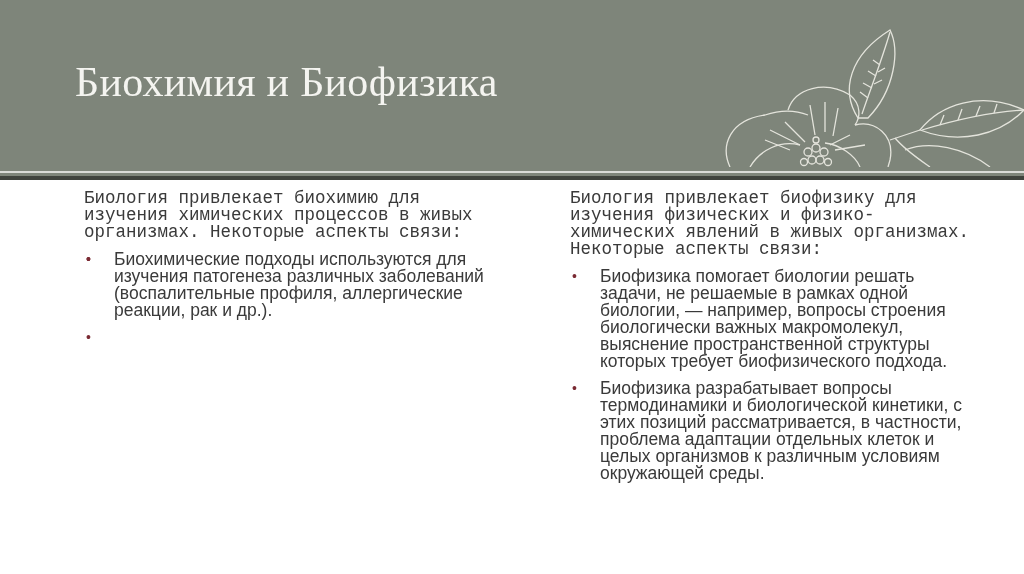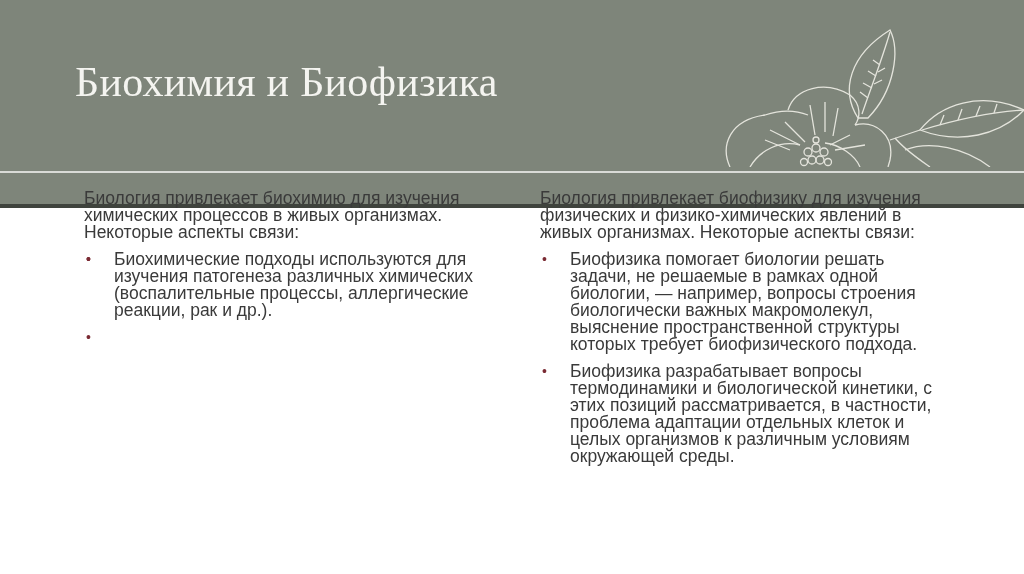--- a/index.html
+++ b/index.html
@@ -1,20 +1,20 @@
 <!DOCTYPE html>
 <html><head>
   <meta charset="utf-8">
   <style>
     * { margin: 0; padding: 0; box-sizing: border-box; }
     html, body { width: 1024px; height: 574px; background: #ffffff; overflow: hidden; }
     body { position: relative; font-family: "Liberation Sans", sans-serif; }
 
     .header {
-      position: absolute; left: 0; top: 0; width: 1024px; height: 208px;
+      position: absolute; left: 0; top: 0; width: 1024px; height: 180px;
       background: #7e857a;
       border-bottom: 4px solid #3f433d;
     }
     .header-shadow {
       position: absolute; left: 0; top: 171px; width: 1024px; height: 2px;
       background: #d9dbd7;
     }
     .title {
       position: absolute; left: 75px; top: 58px;
       font-family: "Liberation Serif", "DejaVu Serif", serif;
@@ -24,23 +24,23 @@
     .flower {
       position: absolute; left: 690px; top: 10px; width: 334px; height: 157px;
       overflow: hidden;
     }
 
     .col {
       position: absolute; top: 190px;
       font-size: 17.5px; line-height: 17px; color: #3a3a3a;
     }
     .col-left { left: 84px; width: 400px; }
-    .col-right { left: 540px; width: 400px; }
+    .col-right { left: 570px; width: 400px; }
 
-    .intro { margin-bottom: 10px; }
+    .intro { margin-bottom: 10px; font-family: Liberation Mono, monospace; }
     .bullets { list-style: none; }
     .bullets li {
       position: relative; padding-left: 30px; margin-bottom: 10px;
     }
     .bullet-dot {
       position: absolute; left: 2px; top: 0px;
       color: #7a2a33; font-size: 14px; line-height: 17px;
     }
   </style>
 </head>
@@ -85,21 +85,21 @@
 <div class="header-shadow"></div>
 
 <div class="col col-left">
   <p class="intro">Биология привлекает биохимию для изучения химических процессов в живых организмах. Некоторые аспекты связи:</p>
   <ul class="bullets">
     <li>
       <span class="bullet-dot">•</span>
     </li>
     <li>
       <span class="bullet-dot">•</span>
-      <span>Биохимические подходы используются для изучения патогенеза различных химических (воспалительные процессы, аллергические реакции, рак и др.).</span>
+      <span>Биохимические подходы используются для изучения патогенеза различных заболеваний (воспалительные профиля, аллергические реакции, рак и др.).</span>
     </li>
     <li>
       <span class="bullet-dot">•</span>
     </li>
   </ul>
 </div>
 
 <div class="col col-right">
   <p class="intro">Биология привлекает биофизику для изучения физических и физико-химических явлений в живых организмах. Некоторые аспекты связи:</p>
   <ul class="bullets">

